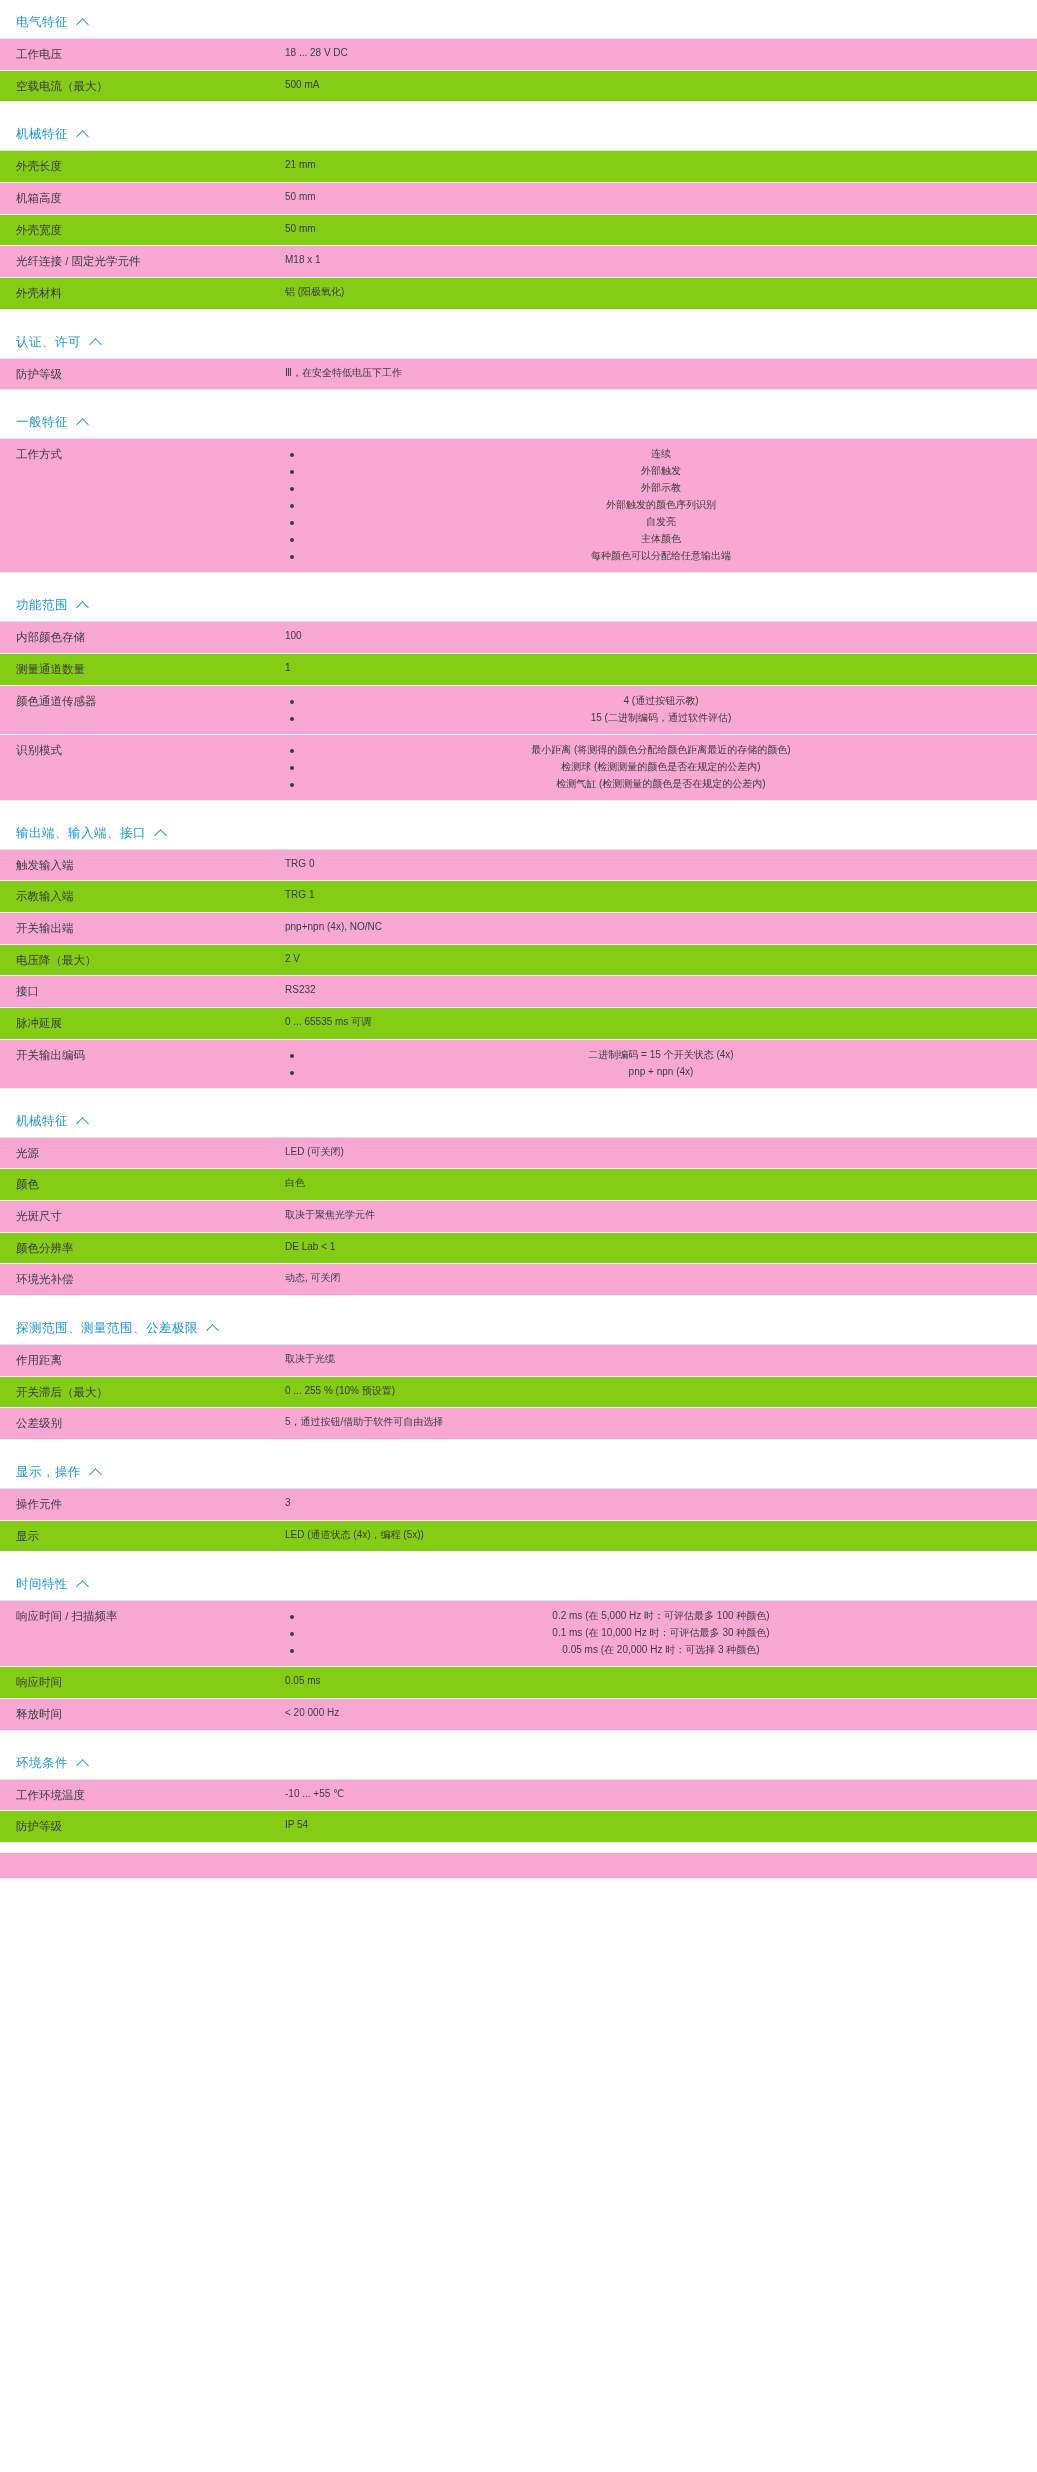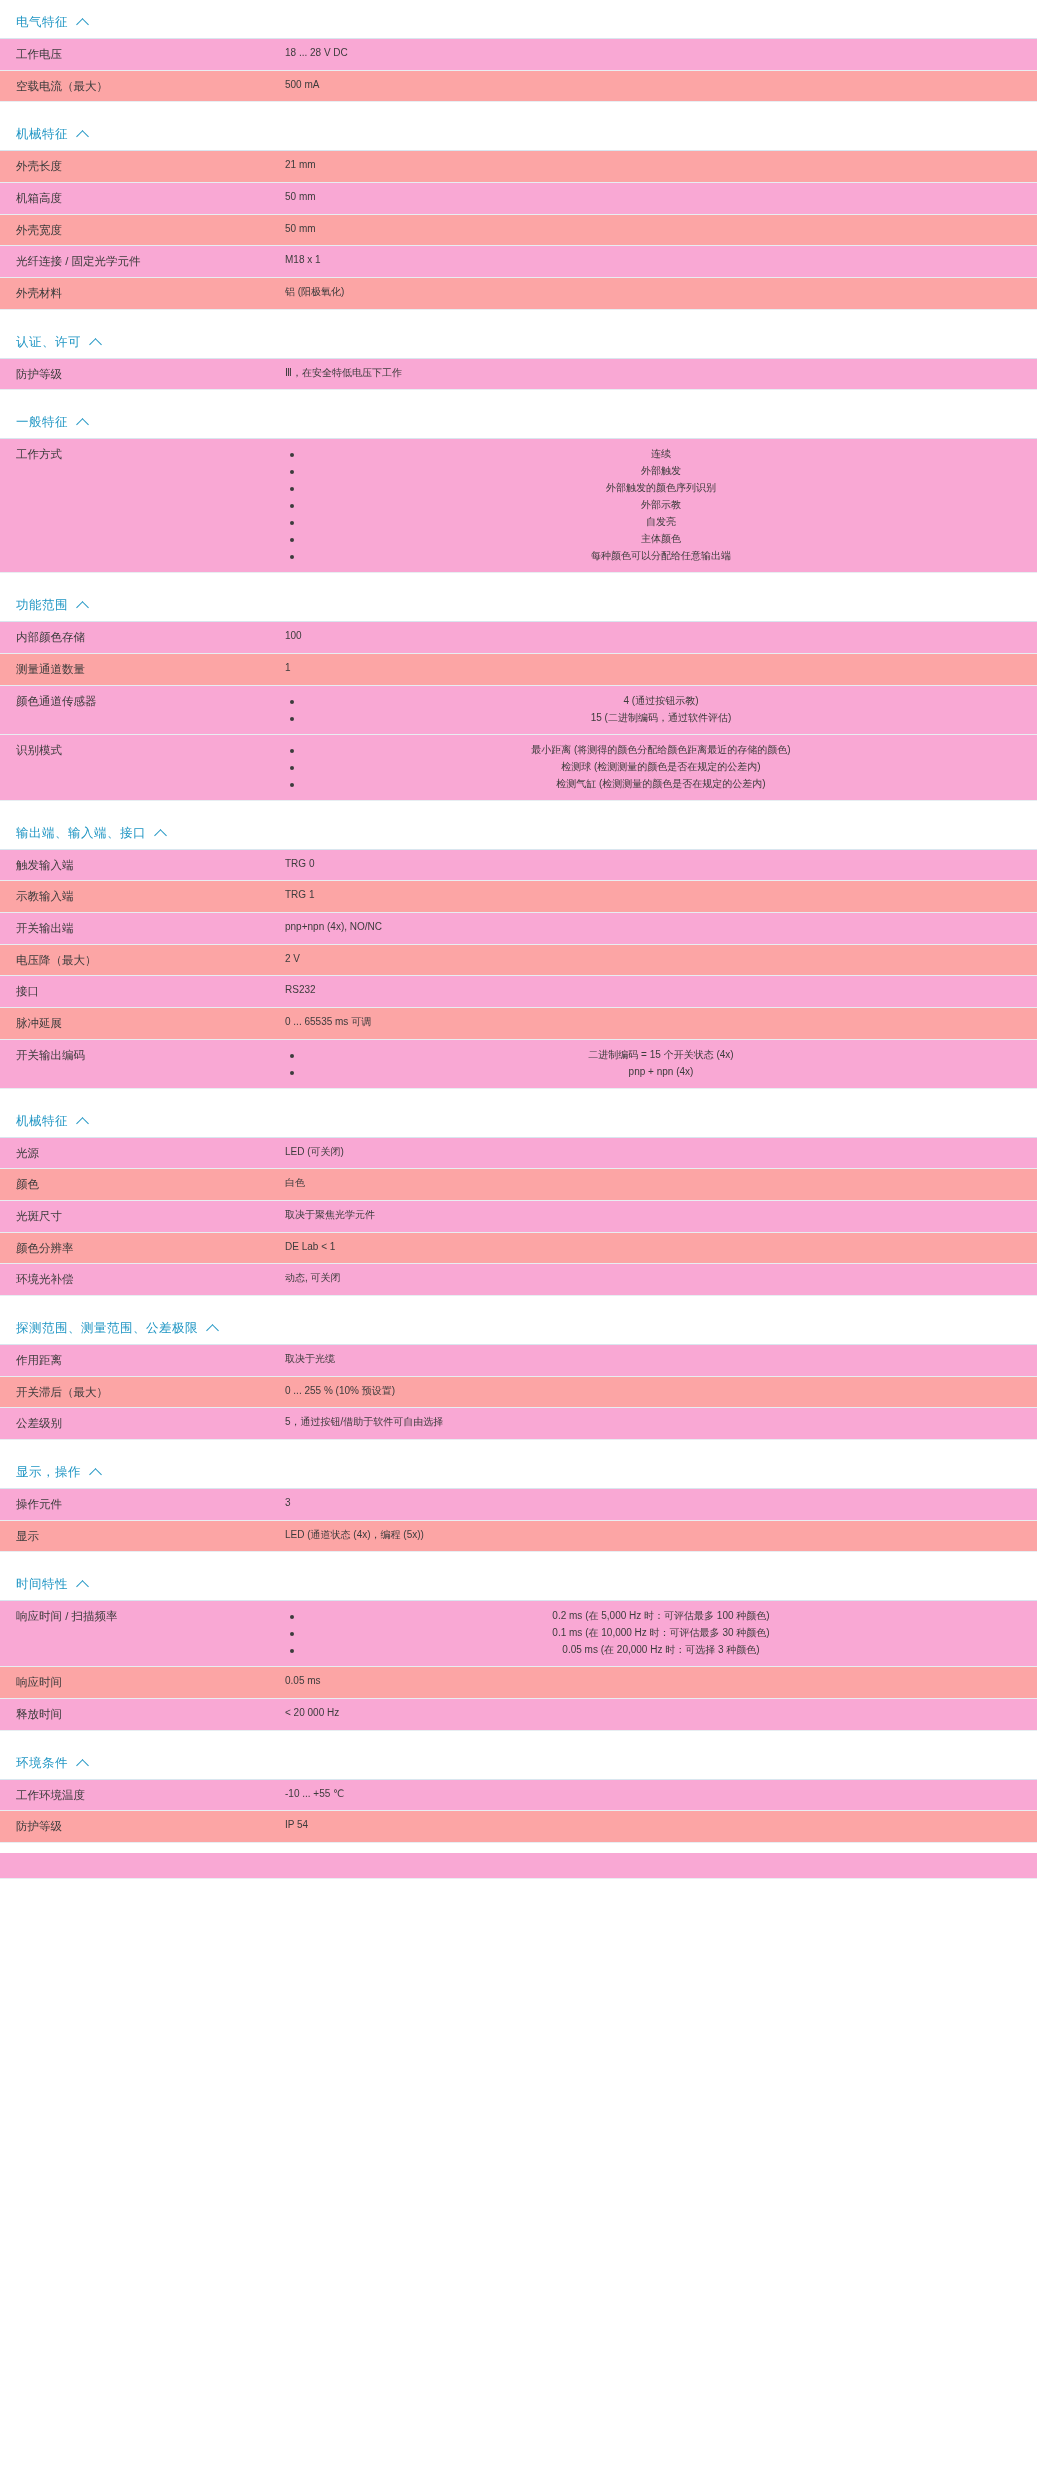--- a/index.html
+++ b/index.html
@@ -43,21 +43,21 @@
     border-top: 1.4px solid #2196c4;
     transform: rotate(45deg);
   }
   .row {
     display: flex;
     align-items: flex-start;
     border-bottom: 1px solid #e8eef2;
     min-height: 26px;
   }
   .row.alt { background: #f9a8d4; }
-  .row.plain { background: #fca5a5; }
+  .row.plain { background: #84cc16; }
   .cell-label {
     width: 285px;
     flex: 0 0 285px;
     padding: 7px 10px 7px 16px;
     font-size: 11.5px;
     color: #3c3c3c;
     line-height: 1.45;
   }
   .cell-value {
     flex: 1 1 auto;
@@ -148,22 +148,22 @@
         <div class="section-header">
           <span class="section-title">一般特征</span>
           <span class="chev"></span>
         </div>
         <div class="row alt">
           <div class="cell-label">工作方式</div>
           <div class="cell-value">
             <ul class="vlist">
               <li>连续</li>
               <li>外部触发</li>
+              <li>外部示教</li>
               <li>外部触发的颜色序列识别</li>
-              <li>外部示教</li>
               <li>自发亮</li>
               <li>主体颜色</li>
               <li>每种颜色可以分配给任意输出端</li>
             </ul>
           </div>
         </div>
       </div>
       <div class="sec-gap"></div>
       <div class="section">
         <div class="section-header">

